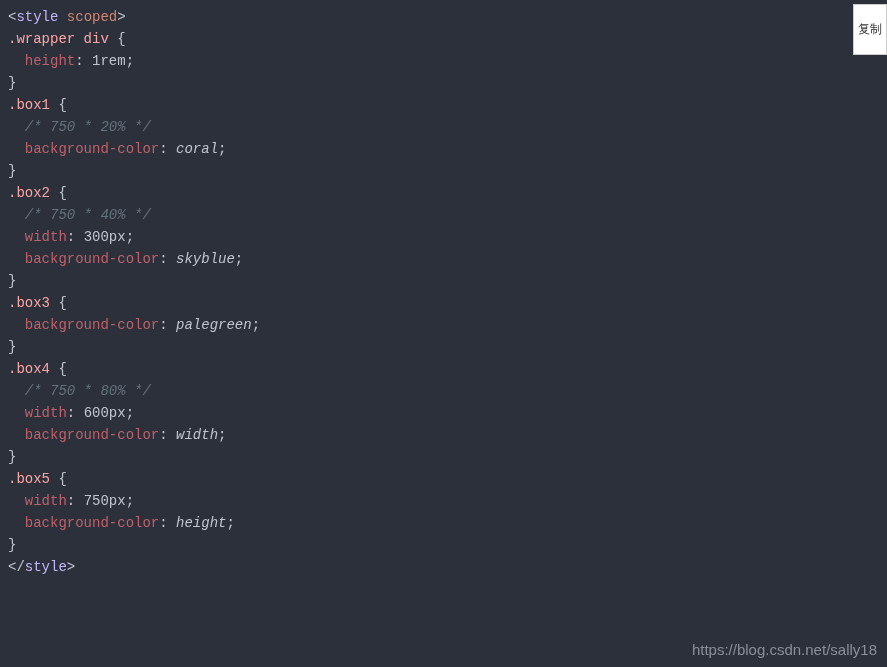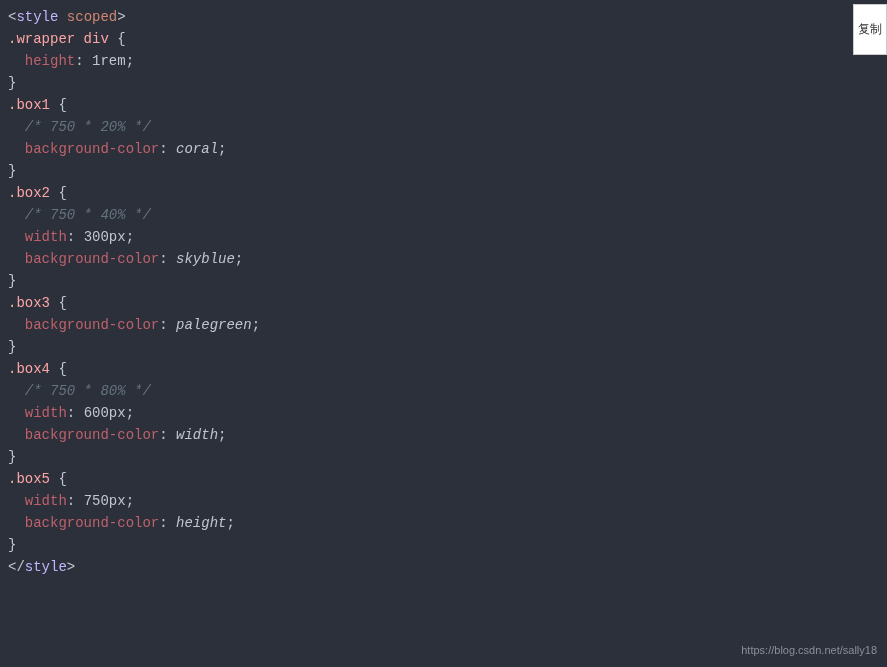--- a/index.html
+++ b/index.html
@@ -42,21 +42,21 @@
       padding: 16px 4px;
       font-size: 12px;
       font-family: Liberation Sans, sans-serif;
       cursor: pointer;
     }
     .watermark {
       position: absolute;
       bottom: 6px;
       right: 10px;
       color: #8a8f99;
-      font-size: 11px;
+      font-size: 15px;
       font-family: Arial, sans-serif;
     }
   </style>
 </head>
 <body>
 
 <button class="copy-btn">复制</button>
 
 <div class="code-container">
 <div class="line"><span class="punct">&lt;</span><span class="tag">style</span><span> </span><span class="attr">scoped</span><span class="punct">&gt;</span></div>

